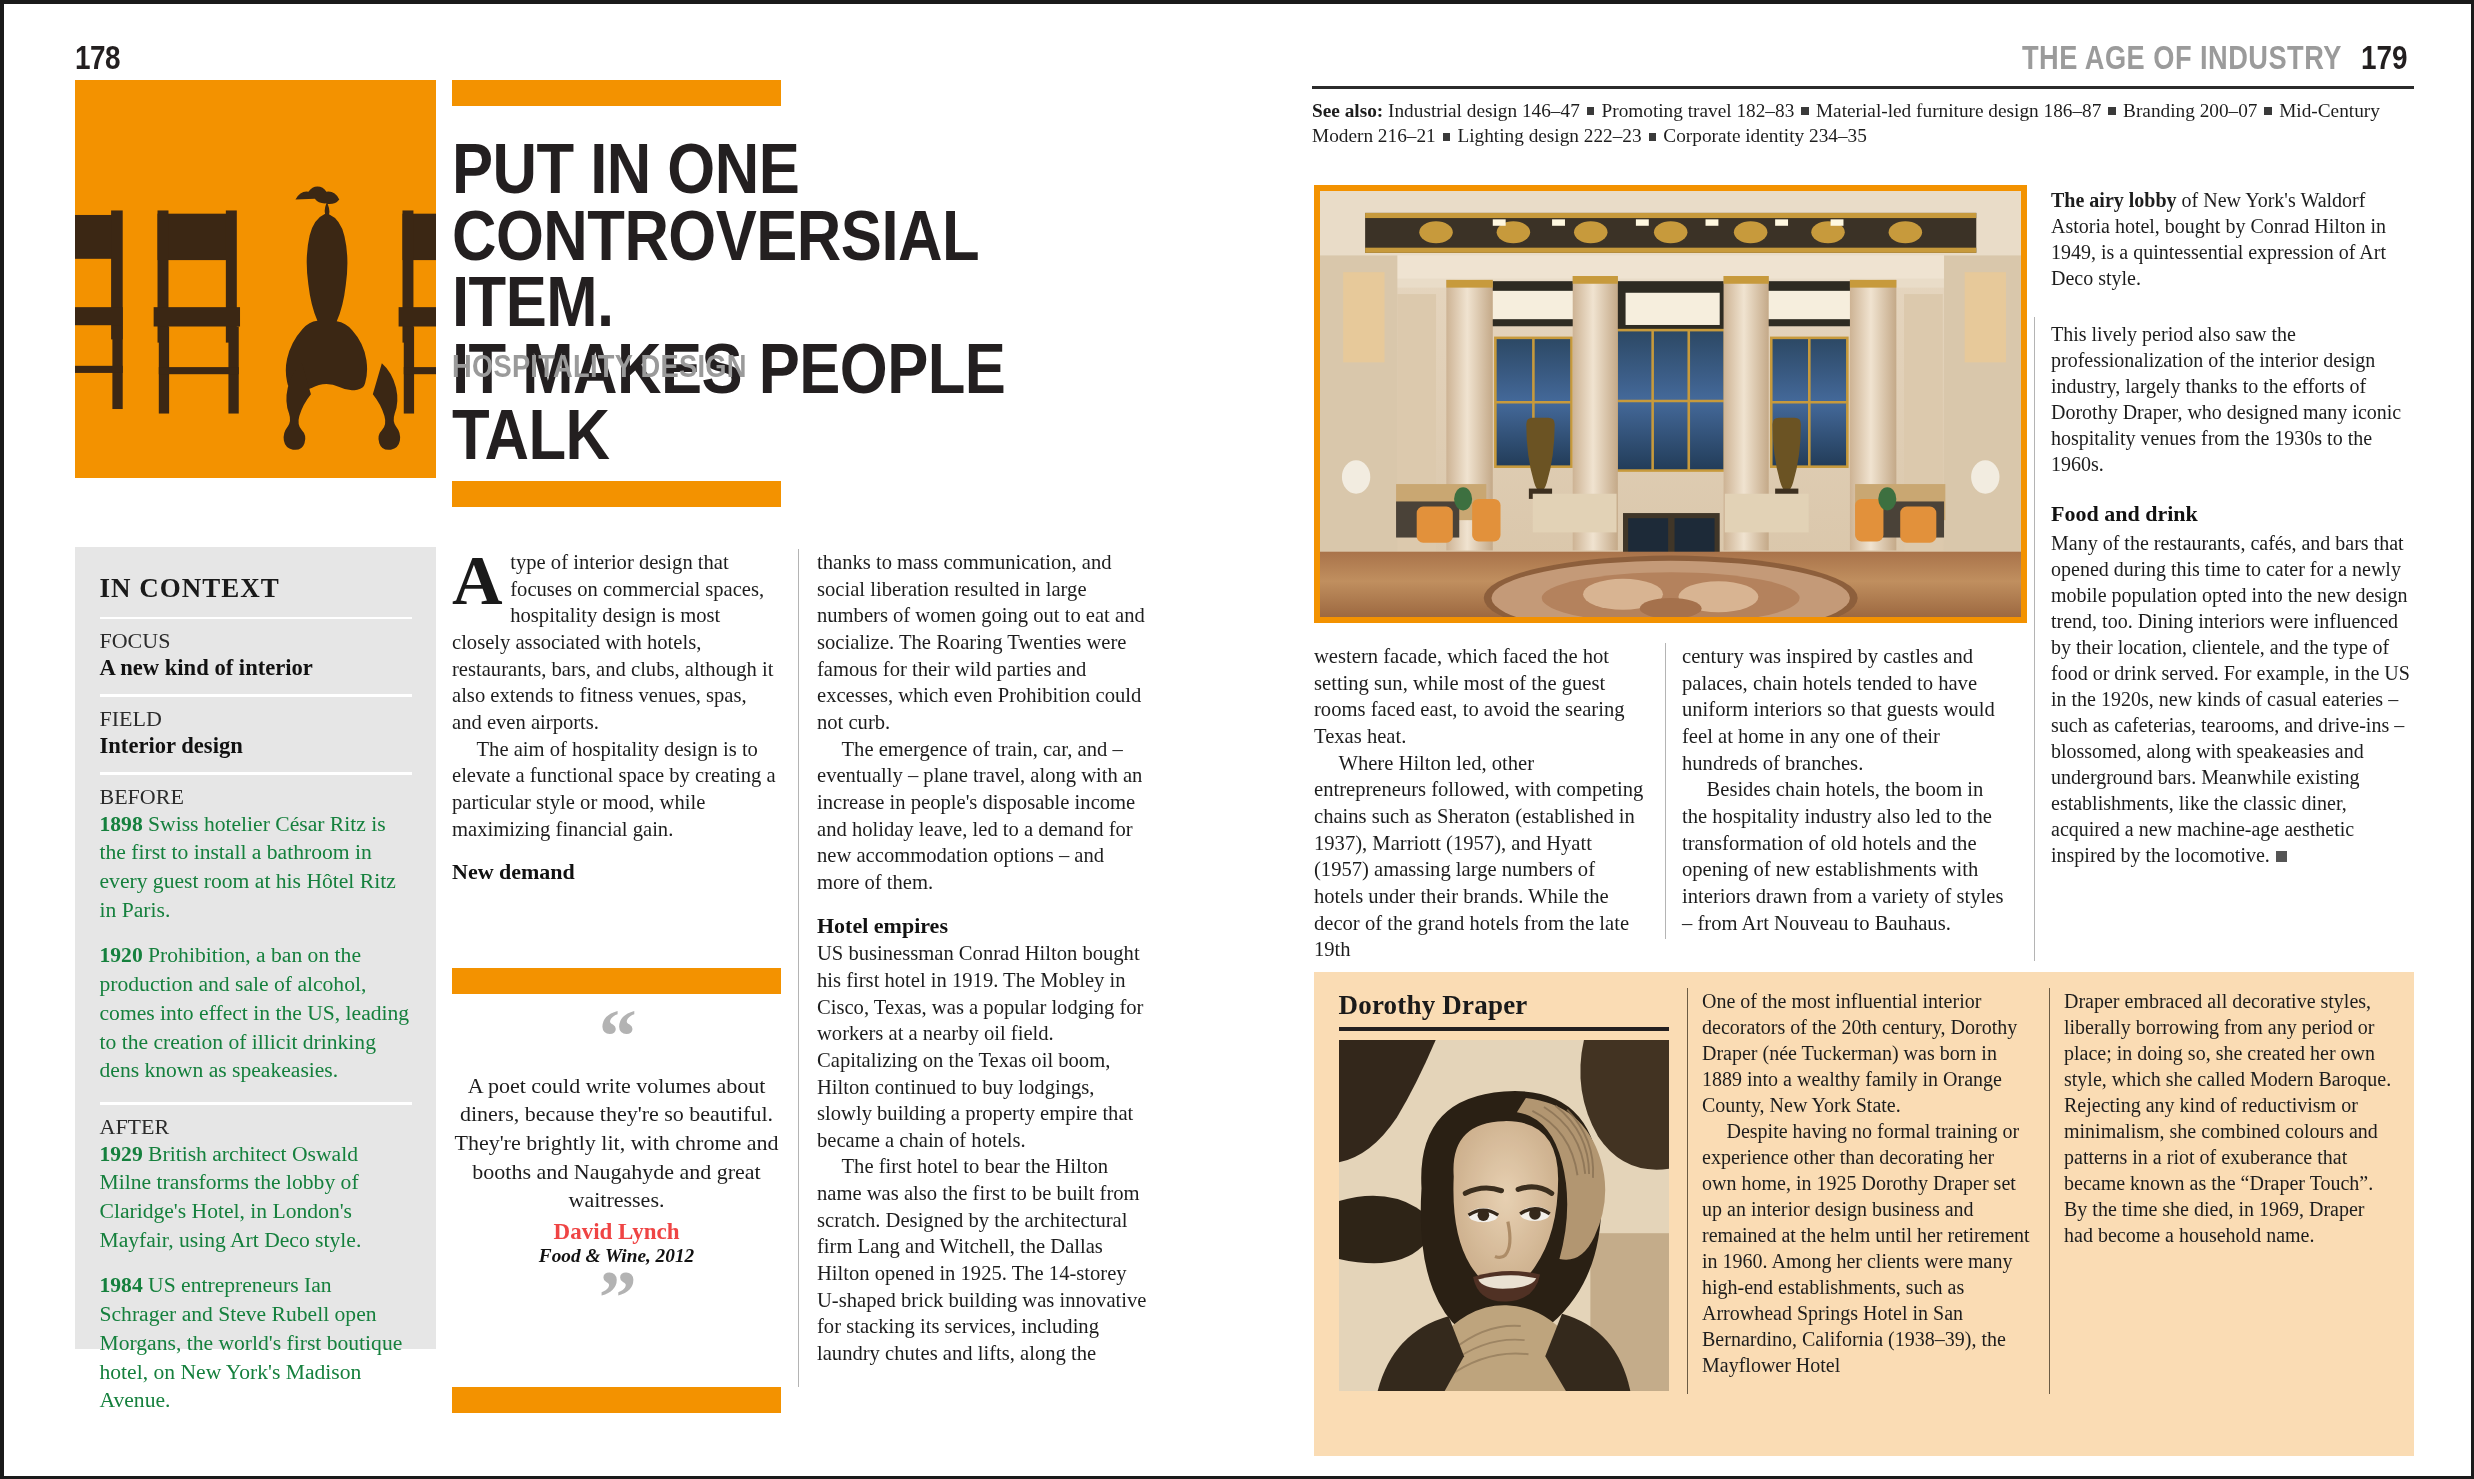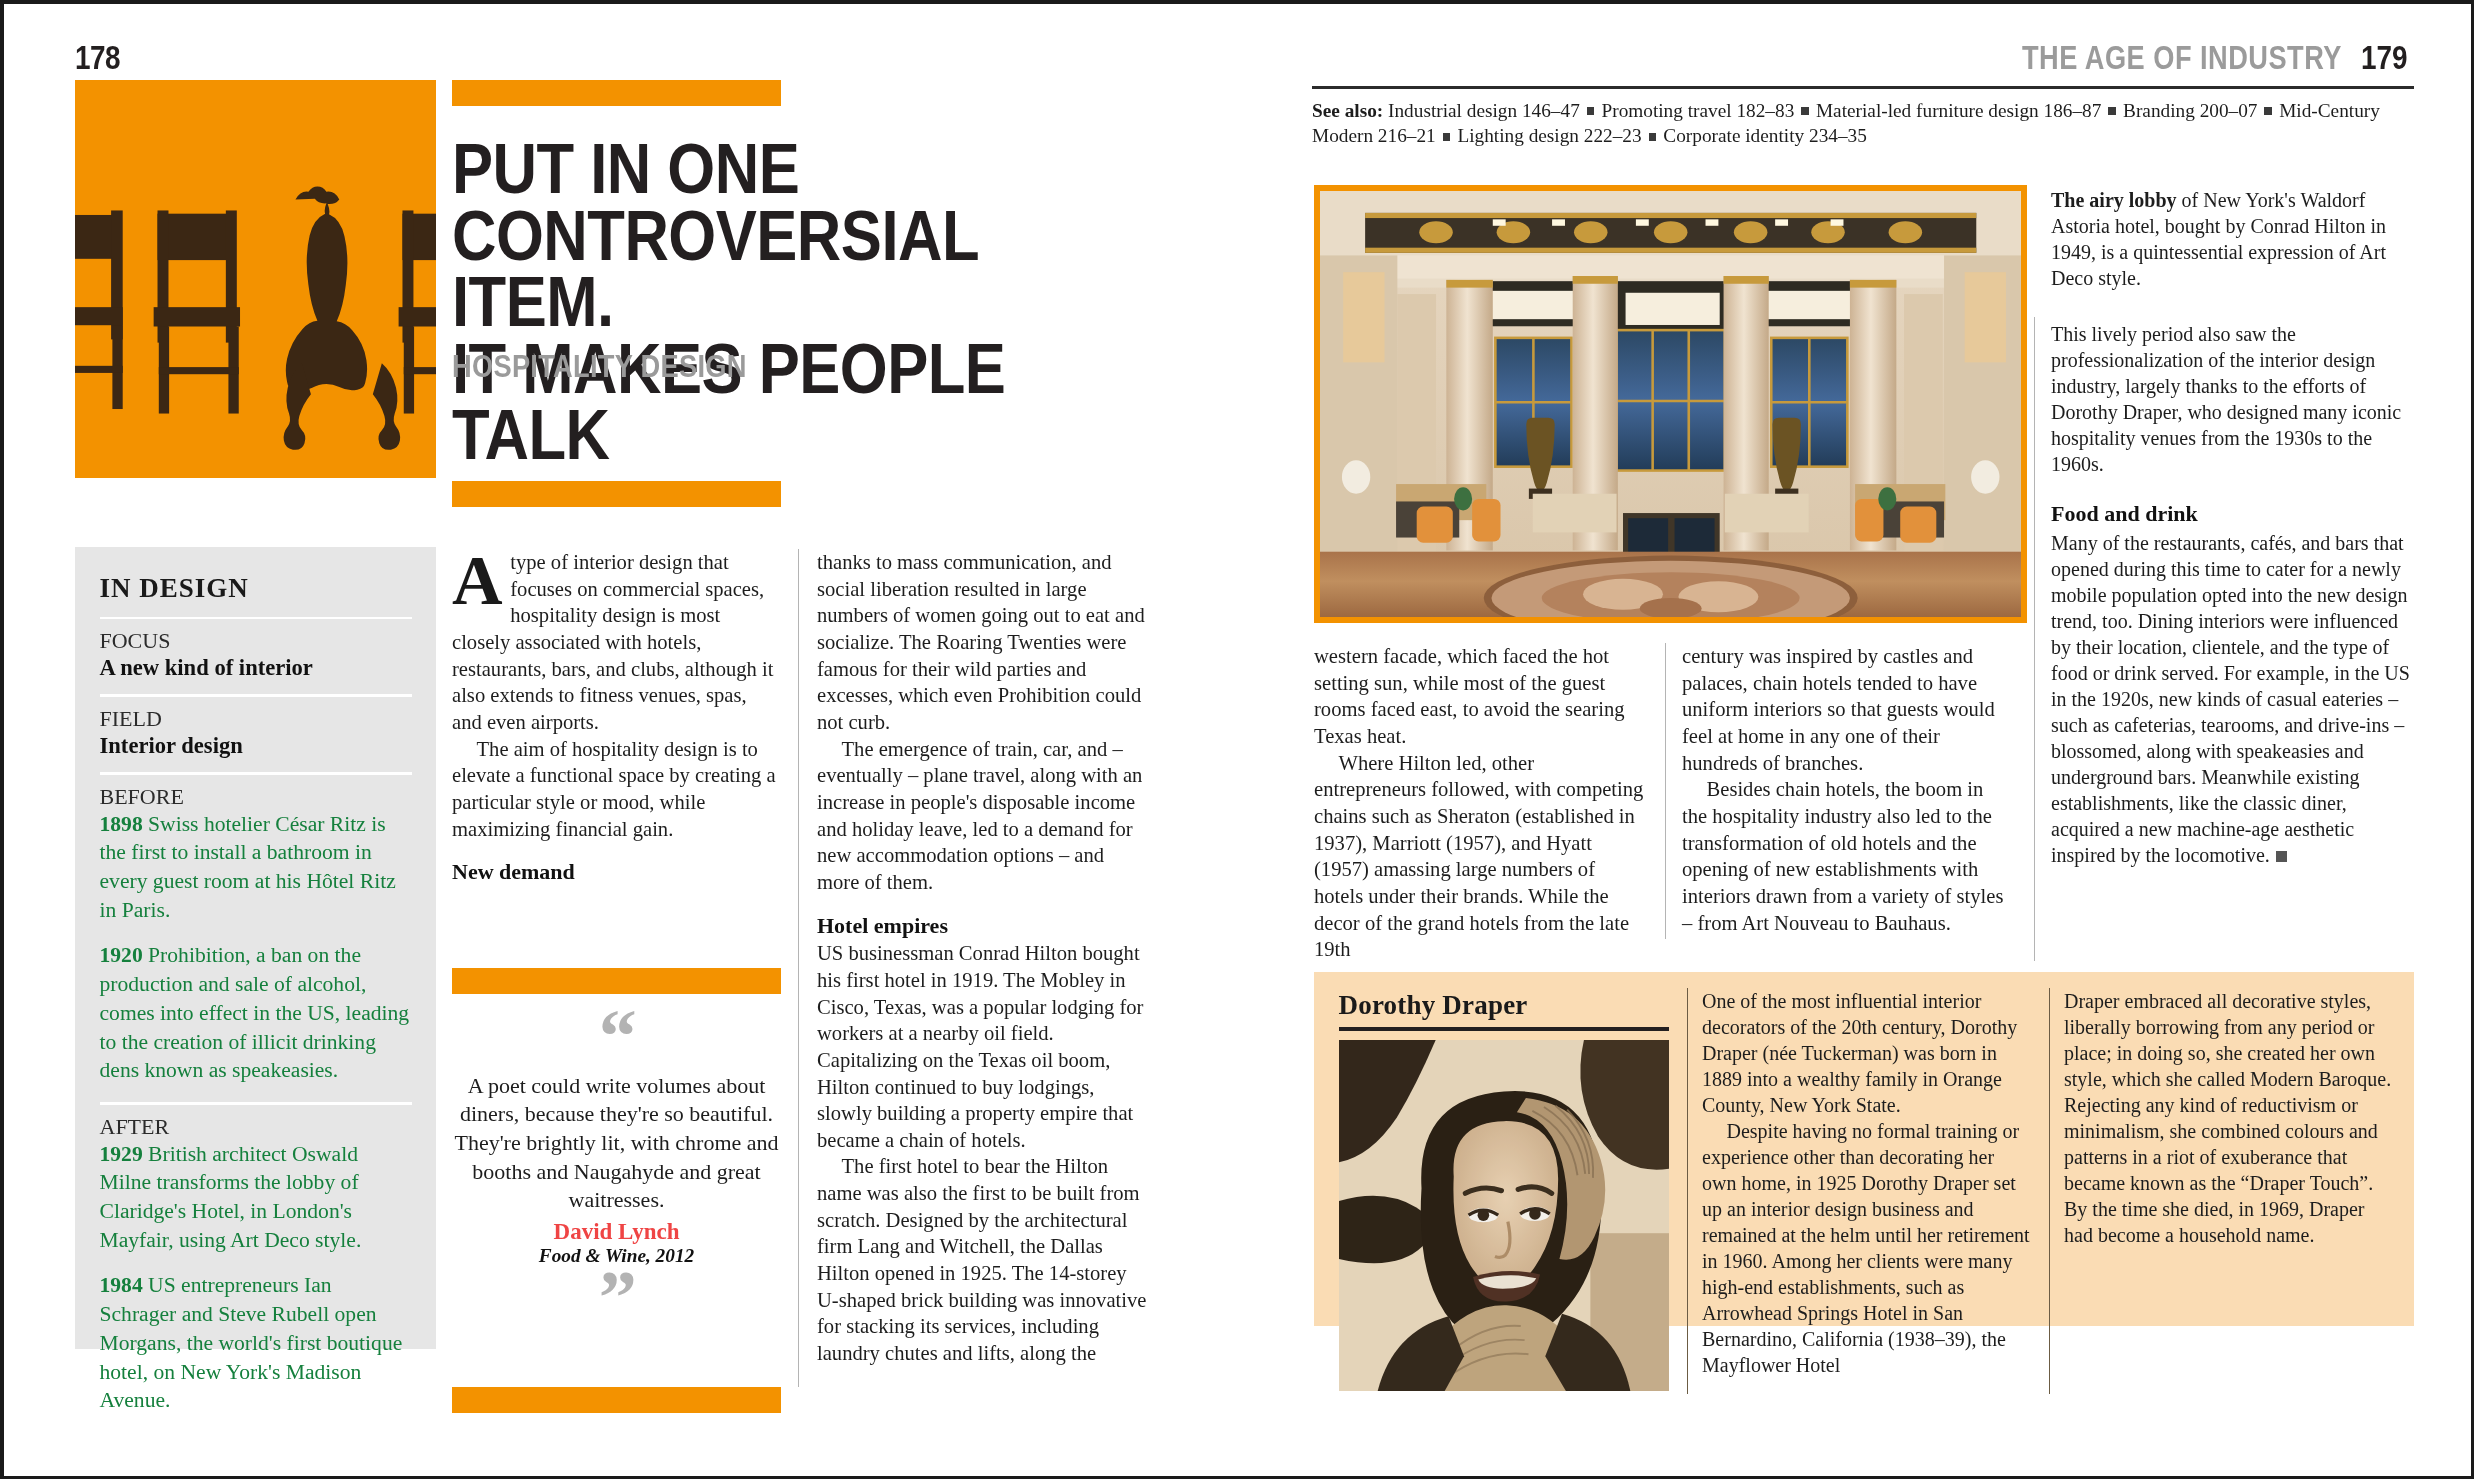--- a/index.html
+++ b/index.html
@@ -273,21 +273,21 @@
     display: inline-block;
     width: 11px; height: 11px;
     background: #555;
     margin-left: 6.4px;
   }
 
   
   .bio {
     position: absolute;
     left: 1310px; top: 968px;
-    width: 1100px; height: 354px;
+    width: 1100px; height: 484px;
     background: #fadcb4;
   }
   .bio-head {
     position: absolute;
     left: 24.5px; top: 18px;
     width: 330px;
     font-weight: bold;
     font-size: 27px;
     color: #1a1a1a;
     letter-spacing: 0.2px;
@@ -355,21 +355,21 @@
           <rect x="508" y="60" width="120" height="72"></rect>
           <rect x="508" y="55" width="17" height="205"></rect>
           <rect x="502" y="205" width="120" height="30"></rect>
           <rect x="510" y="235" width="16" height="135"></rect>
           <rect x="510" y="298" width="110" height="11"></rect>
         </g>
       </svg>
     </div>
 
     <div class="in-context">
-      <div class="ic-title">IN DESIGN</div>
+      <div class="ic-title">IN CONTEXT</div>
       <div class="ic-rule"></div>
       <div class="ic-label">FOCUS</div>
       <div class="ic-value">A new kind of interior</div>
       <div class="ic-rule"></div>
       <div class="ic-label">FIELD</div>
       <div class="ic-value">Interior design</div>
       <div class="ic-rule"></div>
       <div class="ic-label">BEFORE</div>
       <div class="ic-entry"><b>1898</b><span> Swiss hotelier César Ritz is the first to install a bathroom in every guest room at his Hôtel Ritz in Paris.</span></div>
       <div class="ic-entry"><b>1920</b><span> Prohibition, a ban on the production and sale of alcohol, comes into effect in the US, leading to the creation of illicit drinking dens known as speakeasies.</span></div>

